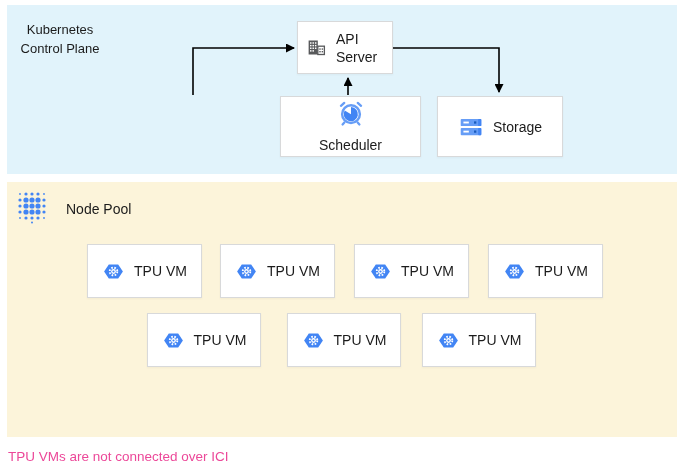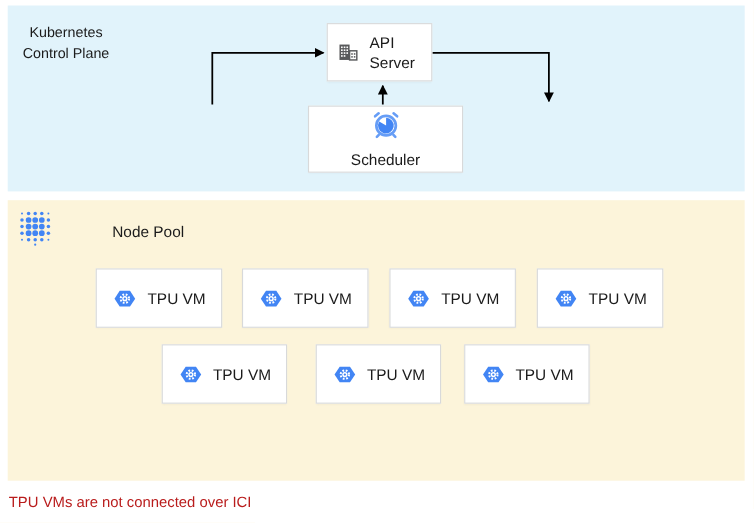--- a/index.html
+++ b/index.html
@@ -16,23 +16,23 @@
   }
   .node-box{
     position:absolute;background:#ffffff;border:1px solid #d8d9da;
     box-shadow:0 1px 2px rgba(0,0,0,0.04);
     display:flex;align-items:center;justify-content:center;gap:9px;
     box-sizing:border-box;padding:4px 8px;
   }
   .node-box .label{font-size:14px;line-height:18px;color:#1b1b1b;}
   .node-box .icon{flex:0 0 auto;display:flex;align-items:center;justify-content:center;}
   .np-header{position:absolute;left:14px;top:189px;display:flex;align-items:center;gap:16px;}
-  .np-header .label{font-size:14px;color:#1b1b1b;margin-left:36px;}
+  .np-header .label{font-size:14px;color:#1b1b1b;}
   .arrows{position:absolute;left:0;top:0;width:685px;height:475px;pointer-events:none;}
-  .caption{position:absolute;left:8px;top:449px;font-size:13.5px;color:#b91c1c;}
+  .caption{position:absolute;left:8px;top:449px;font-size:13.5px;color:#ec4899;}
 </style>
 </head>
 <body>
 
 <div class="canvas">
 
   <div class="panel blue"></div>
   <div class="panel yellow"></div>
 
   <div class="cp-label">Kubernetes Control Plane</div>
@@ -87,20 +87,35 @@
           <path d="M6.3 20.2 L4.8 21.8"></path>
           <path d="M17.7 20.2 L19.2 21.8"></path>
         </g>
         <circle cx="12" cy="13" r="7.6" fill="#ffffff" stroke="#669DF6" stroke-width="2.1"></circle>
         <path d="M12 13 L12 6.9 A6.1 6.1 0 1 1 6.6 9.9 Z" fill="#4285F4"></path>
       </svg>
     </span>
     <span class="label">Scheduler</span>
   </div>
 
+  <div class="node-box" style="left:437px;top:96px;width:126px;height:61px;">
+    <span class="icon">
+      <svg width="26" height="26" viewBox="0 0 24 24">
+        <rect x="2.5" y="4.5" width="19" height="6.6" rx="0.8" fill="#669DF6"></rect>
+        <rect x="18.6" y="4.5" width="2.9" height="6.6" rx="0.8" fill="#4285F4"></rect>
+        <rect x="5" y="7" width="5" height="1.7" fill="#ffffff"></rect>
+        <rect x="14.8" y="6.8" width="2.1" height="2.1" fill="#185ABC"></rect>
+        <rect x="2.5" y="12.9" width="19" height="6.6" rx="0.8" fill="#669DF6"></rect>
+        <rect x="18.6" y="12.9" width="2.9" height="6.6" rx="0.8" fill="#4285F4"></rect>
+        <rect x="5" y="15.4" width="5" height="1.7" fill="#ffffff"></rect>
+        <rect x="14.8" y="15.2" width="2.1" height="2.1" fill="#185ABC"></rect>
+      </svg>
+    </span>
+    <span class="label">Storage</span>
+  </div>
 
   <div class="np-header">
     <span class="icon">
       <svg width="36" height="36" viewBox="0 0 36 36" fill="#4285F4">
         <circle cx="12" cy="11" r="2.6"></circle>
           <circle cx="18" cy="11" r="2.6"></circle>
           <circle cx="24" cy="11" r="2.6"></circle>
         <circle cx="12" cy="17" r="2.6"></circle>
           <circle cx="18" cy="17" r="2.6"></circle>
           <circle cx="24" cy="17" r="2.6"></circle>

